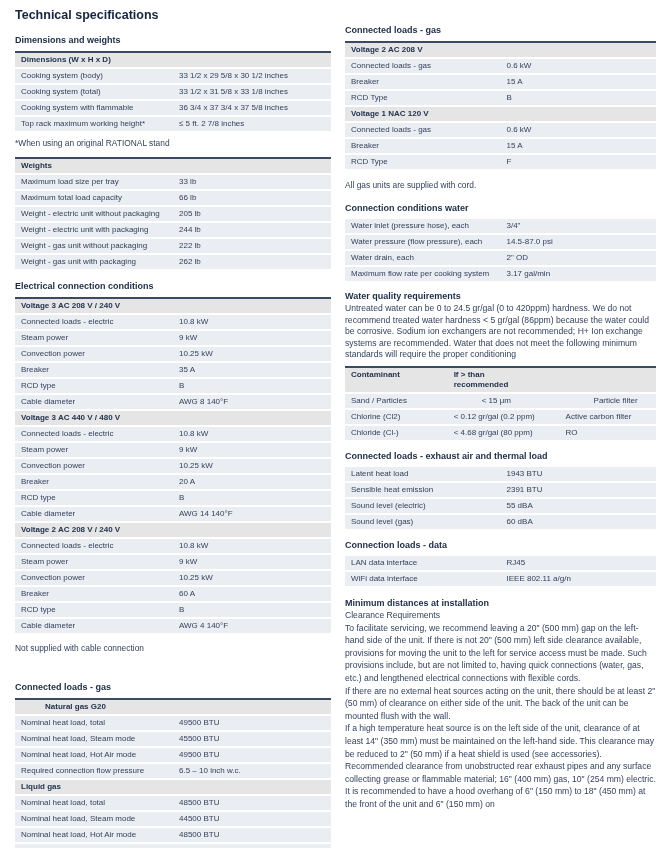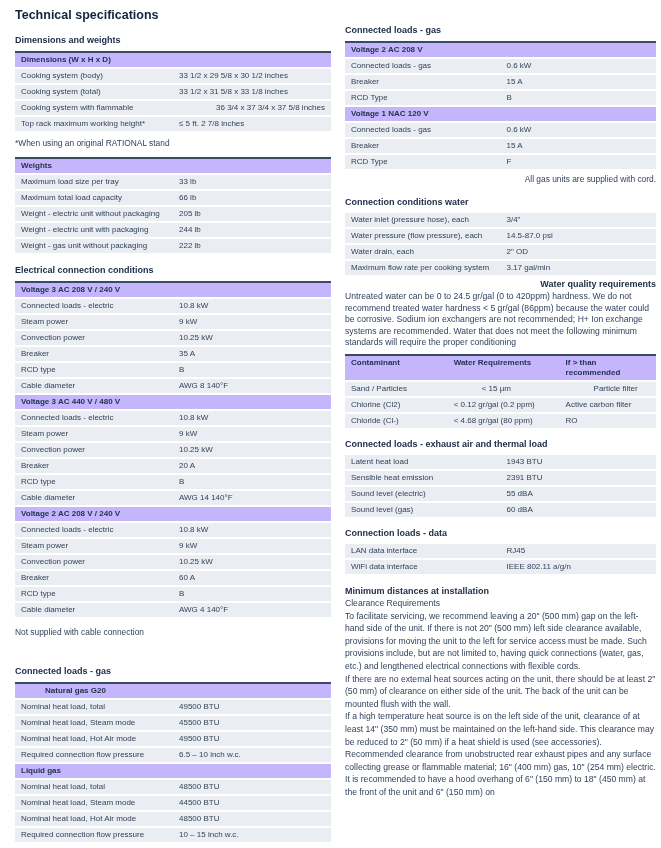--- a/index.html
+++ b/index.html
@@ -10,34 +10,34 @@
   .cols{display:flex;padding:8px 0 0 15px;gap:14px;}
   .col-left{width:316px;flex:0 0 316px;}
   .col-right{width:311px;flex:0 0 311px;}
 
   .page-title{font-size:12.5px;font-weight:bold;color:#15253d;margin:0 0 13px 0;}
   .sec-h{font-size:9px;font-weight:bold;color:#1c2c45;margin:0 0 5px 0;line-height:11px;}
 
   .spec-table{width:100%;}
   .tl{border-top:2px solid #3a4a60;}
   .trow{display:flex;background:#eaedf1;border-bottom:2px solid #ffffff;}
-  .trow.hd{background:#c4b5fd;}
+  .trow.hd{background:#e5e5e5;}
   .tcell{
     font-size:8px;line-height:10px;padding:2px 6px;color:#33425c;
     white-space:nowrap;box-sizing:border-box;overflow:visible;flex:0 0 auto;
   }
   .hd .tcell{font-weight:bold;color:#22334e;}
   .wrap .tcell{white-space:normal;}
 
   .note{font-size:8.4px;line-height:12px;color:#33425c;margin:0;}
   .para{font-size:8.6px;line-height:11.6px;color:#33425c;margin:0;}
   .clearance p{font-size:8.6px;line-height:12.6px;color:#33425c;margin:0;}
 
   .mt4{margin-top:4px;}  .mt5{margin-top:5px;}  .mt7{margin-top:7px;}  .mt9{margin-top:9px;}  .mt10{margin-top:10px;}
-  .mt12{margin-top:2px;text-align:right;} .mt17{margin-top:17px;} .mt28{margin-top:28px;} .mb8{margin-bottom:8px;} .mb12{margin-bottom:12px;}
+  .mt12{margin-top:8px;} .mt17{margin-top:17px;} .mt28{margin-top:28px;} .mb8{margin-bottom:8px;} .mb12{margin-bottom:12px;}
 </style>
 </head>
 <body>
 
 <div class="cols">
 
   <div class="col-left">
     <h1 class="page-title">Technical specifications</h1>
 
     <div class="sec-h">Dimensions and weights</div>
@@ -49,21 +49,21 @@
         <div class="trow">
           <div class="tcell" style="width: 50%;">Cooking system (body)</div>
           <div class="tcell" style="width: 50%;">33 1/2 x 29 5/8 x 30 1/2 inches</div>
         </div>
         <div class="trow">
           <div class="tcell" style="width: 50%;">Cooking system (total)</div>
           <div class="tcell" style="width: 50%;">33 1/2 x 31 5/8 x 33 1/8 inches</div>
         </div>
         <div class="trow">
           <div class="tcell" style="width: 50%;">Cooking system with flammable</div>
-          <div class="tcell" style="width: 50%; text-align: right;">36 3/4 x 37 3/4 x 37 5/8 inches</div>
+          <div class="tcell" style="width: 50%;">36 3/4 x 37 3/4 x 37 5/8 inches</div>
         </div>
         <div class="trow">
           <div class="tcell" style="width: 50%;">Top rack maximum working height*</div>
           <div class="tcell" style="width: 50%;">≤ 5 ft. 2 7/8 inches</div>
         </div>
       </div>
     <div class="note mt4 mb8">*When using an original RATIONAL stand</div>
 
     <div class="spec-table tl">
         <div class="trow hd">
@@ -82,20 +82,24 @@
           <div class="tcell" style="width: 50%;">Weight - electric unit without packaging</div>
           <div class="tcell" style="width: 50%;">205 lb</div>
         </div>
         <div class="trow">
           <div class="tcell" style="width: 50%;">Weight - electric unit with packaging</div>
           <div class="tcell" style="width: 50%;">244 lb</div>
         </div>
         <div class="trow">
           <div class="tcell" style="width: 50%;">Weight - gas unit without packaging</div>
           <div class="tcell" style="width: 50%;">222 lb</div>
+        </div>
+        <div class="trow">
+          <div class="tcell" style="width: 50%;">Weight - gas unit with packaging</div>
+          <div class="tcell" style="width: 50%;">262 lb</div>
         </div>
       </div>
 
     <div class="sec-h mt10">Electrical connection conditions</div>
     <div class="spec-table tl">
         <div class="trow hd">
           <div class="tcell" style="width: 50%;">Voltage 3 AC 208 V / 240 V</div>
           <div class="tcell" style="width: 50%;"></div>
         </div>
         <div class="trow">
@@ -284,21 +288,20 @@
           <div class="tcell" style="width: 50%;">Maximum flow rate per cooking system</div>
           <div class="tcell" style="width: 50%;">3.17 gal/min</div>
         </div>
       </div>
 
     <div class="sec-h mt12" style="margin-bottom:1px;">Water quality requirements</div>
     <p class="para">Untreated water can be 0 to 24.5 gr/gal (0 to 420ppm) hardness. We do not recommend treated water hardness &lt; 5 gr/gal (86ppm) because the water could be corrosive. Sodium ion exchangers are not recommended; H+ Ion exchange systems are recommended. Water that does not meet the following minimum standards will require the proper conditioning</p>
     <div class="spec-table tl wrap mt5">
         <div class="trow hd">
           <div class="tcell" style="width: 33%;">Contaminant</div>
-          <div class="tcell" style="width: 36%;">Water Requirements</div>
           <div class="tcell" style="width: 31%;">If &gt; than recommended</div>
         </div>
         <div class="trow">
           <div class="tcell" style="width: 33%;">Sand / Particles</div>
           <div class="tcell" style="width: 36%; margin-left: 28px;">&lt; 15 µm</div>
           <div class="tcell" style="width: 31%;">Particle filter</div>
         </div>
         <div class="trow">
           <div class="tcell" style="width: 33%;">Chlorine (Cl2)</div>
           <div class="tcell" style="width: 36%;">&lt; 0.12 gr/gal (0.2 ppm)</div>

